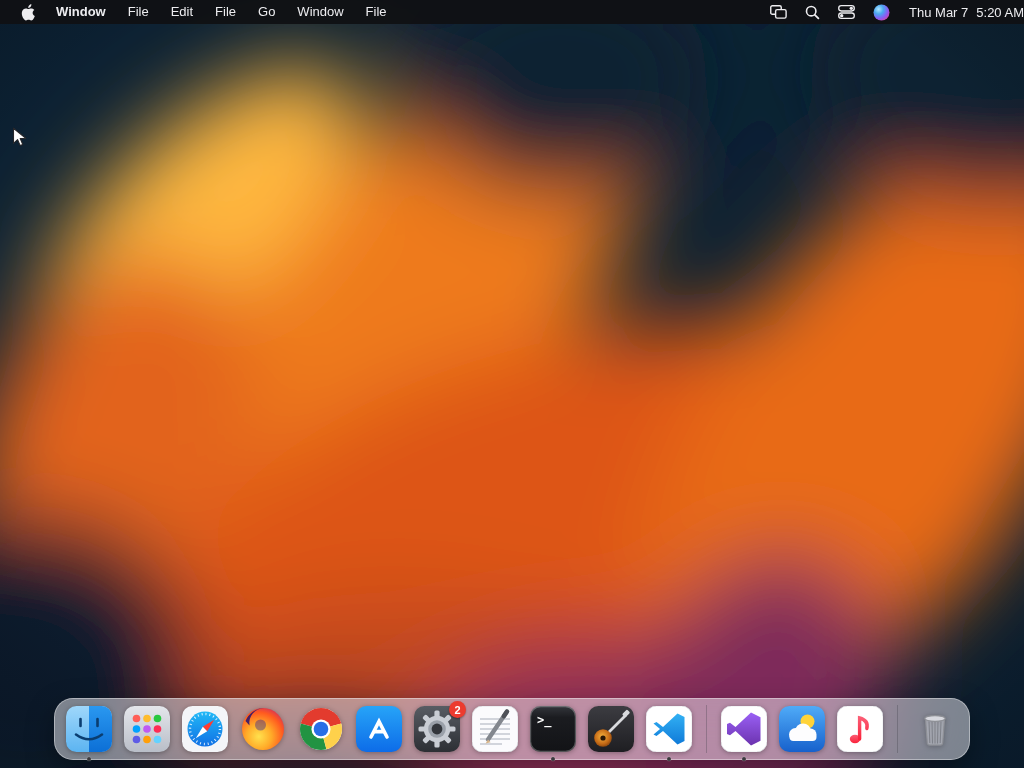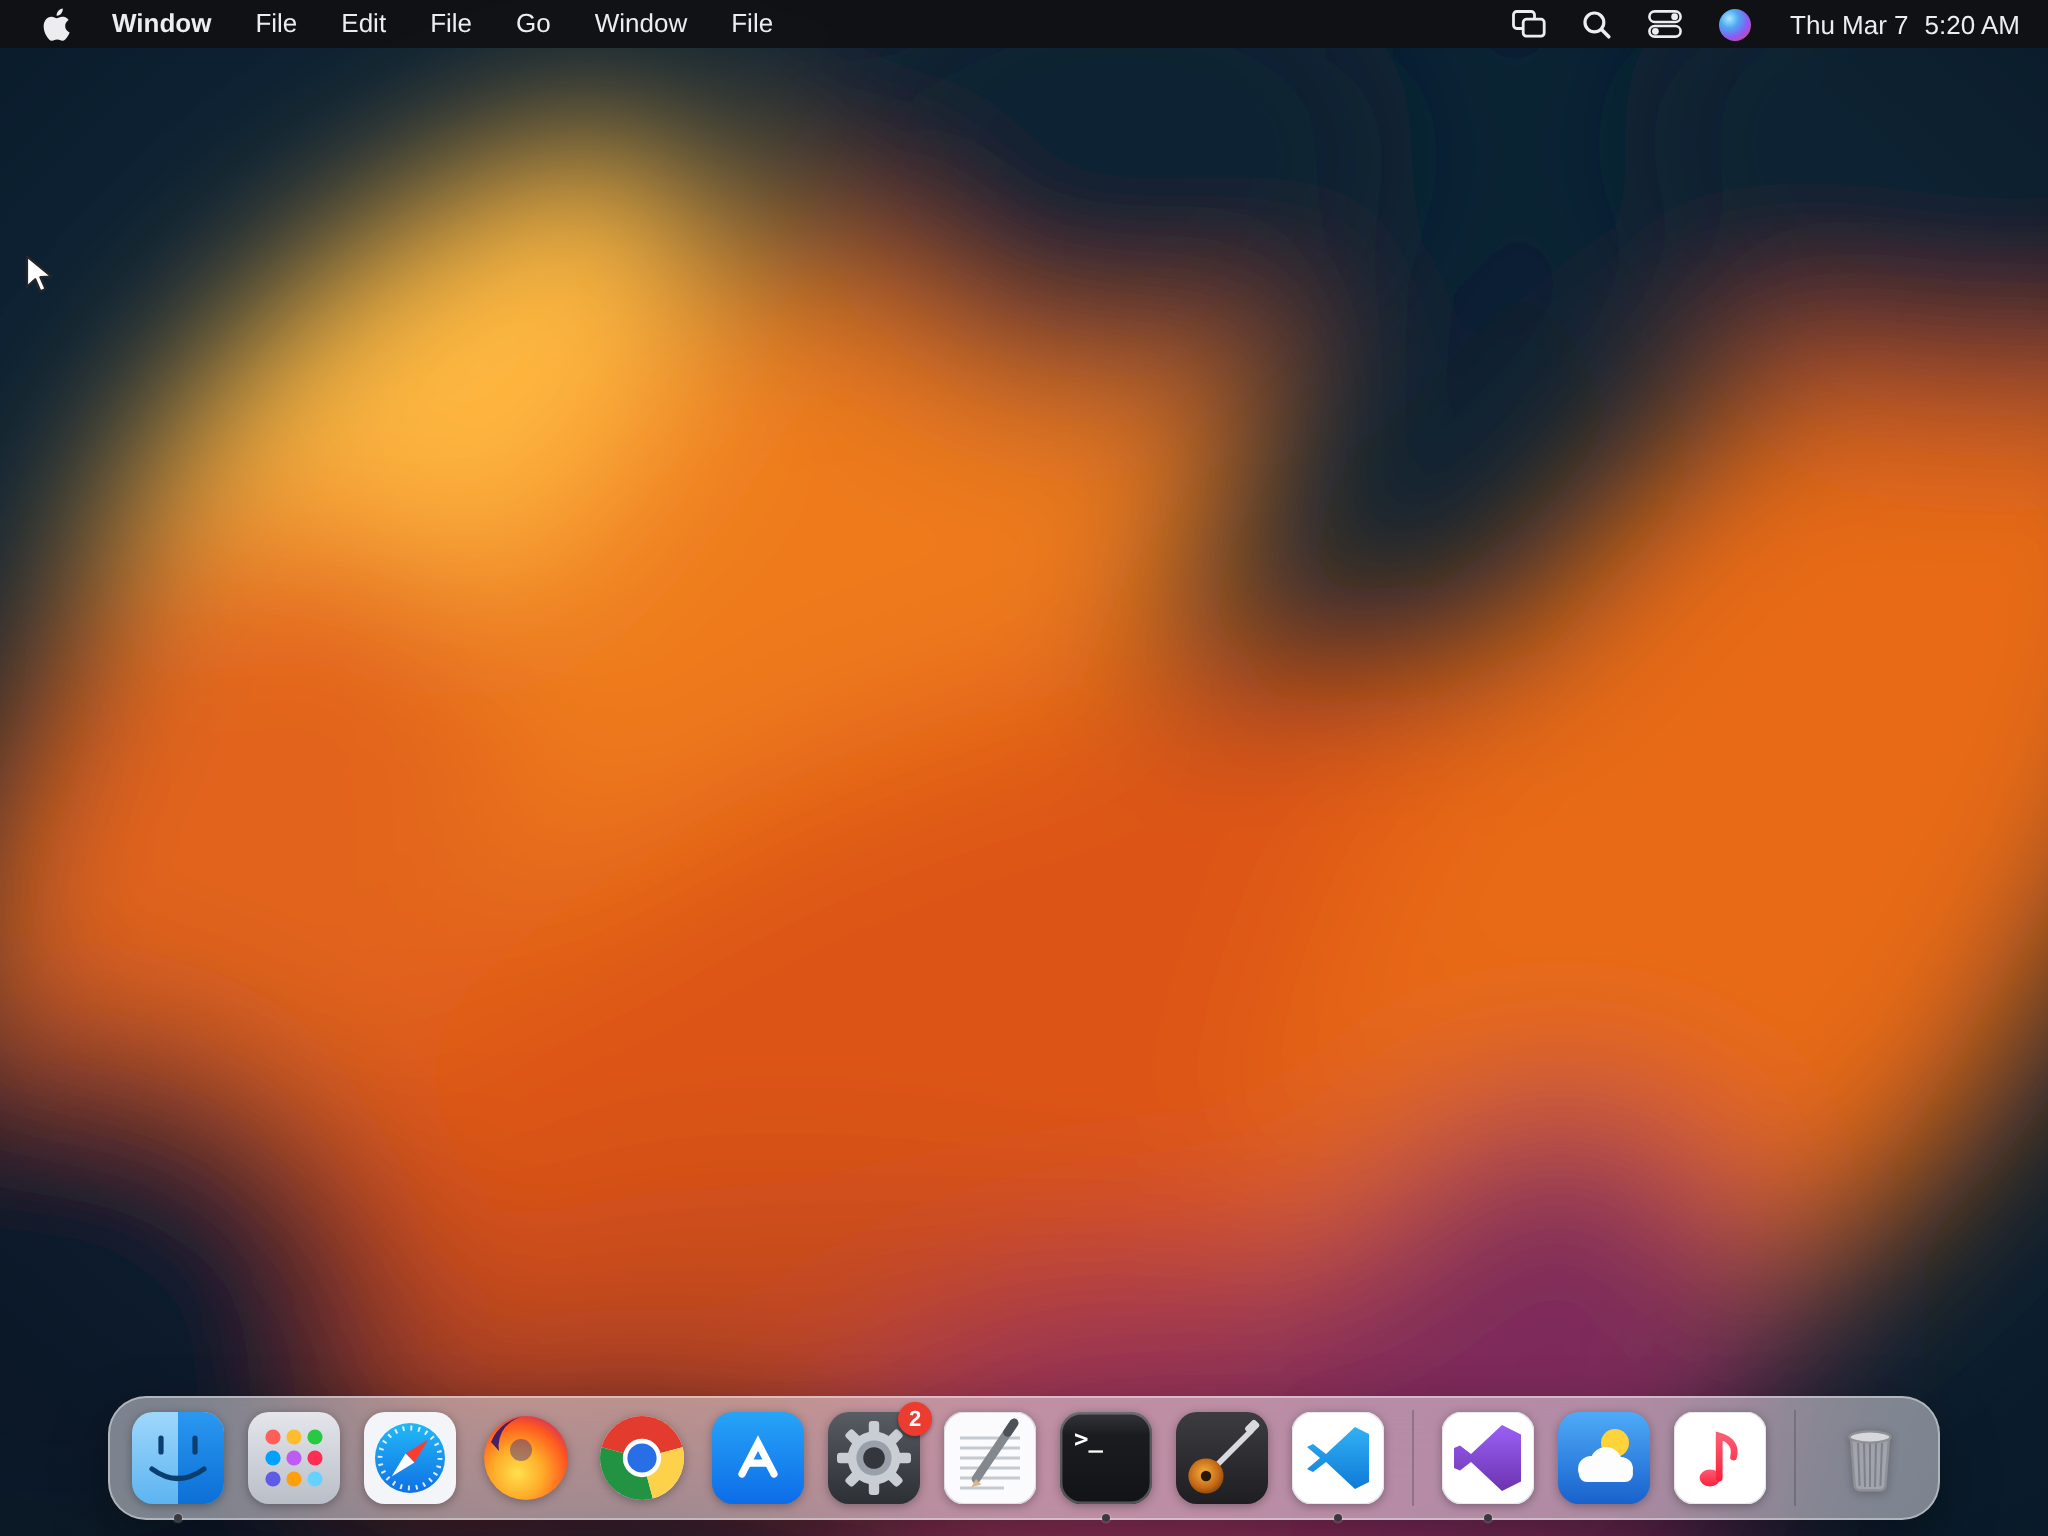--- a/index.html
+++ b/index.html
@@ -12,21 +12,21 @@
   
   .menu-bar{
     position:absolute;top:0;left:0;right:0;height:24px;
     background:rgba(16,17,20,0.95);
     display:flex;align-items:center;z-index:50;color:#ededf0;font-size:13px;
   }
   .menu-left{display:flex;align-items:center;padding-left:8px;}
   .apple{padding:0 10px 0 12px;display:flex;align-items:center;}
   .menu-item{padding:0 11px;line-height:24px;white-space:nowrap;}
   .menu-item.active{font-weight:bold;}
-  .menu-right{margin-left:auto;display:flex;align-items:center;padding-right:14px;}
+  .menu-right{margin-left:auto;display:flex;align-items:center;}
   .status-icon{padding:0 9px;display:flex;align-items:center;}
   .clock{padding-left:10px;white-space:nowrap;}
   .clock .date{margin-right:8px;}
 
   
   .dock{
     position:absolute;left:50%;transform:translateX(-50%);bottom:8px;
     display:flex;align-items:center;gap:12px;padding:6px 11px;
     background:rgba(238,238,243,0.50);
     border:1px solid rgba(255,255,255,0.40);

